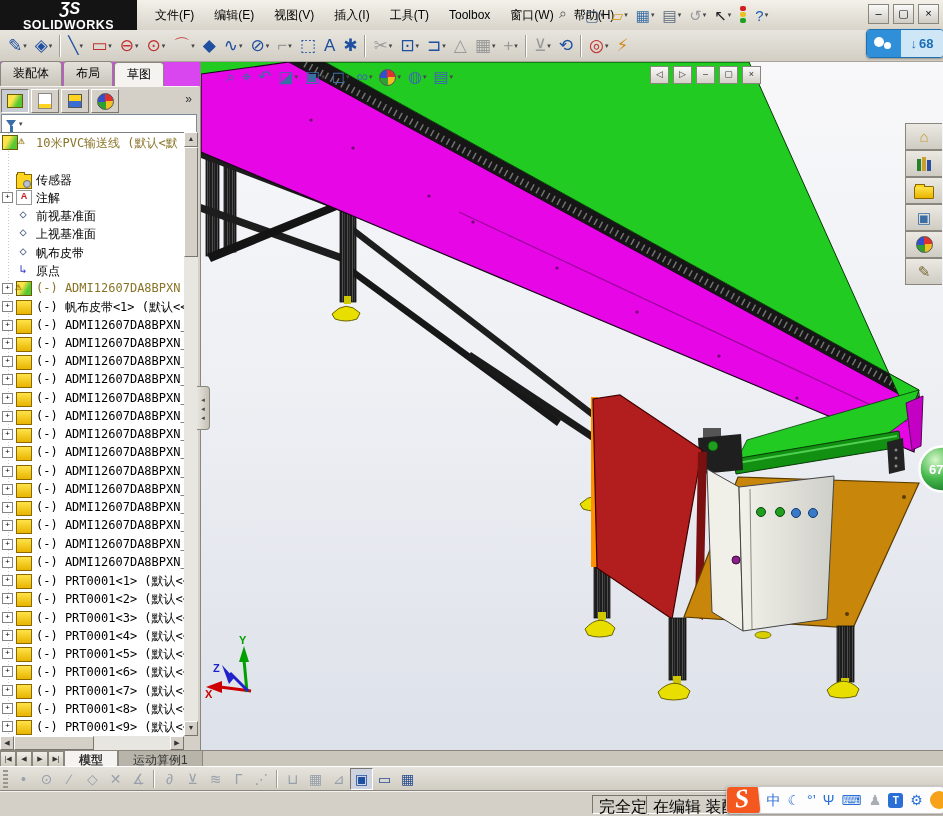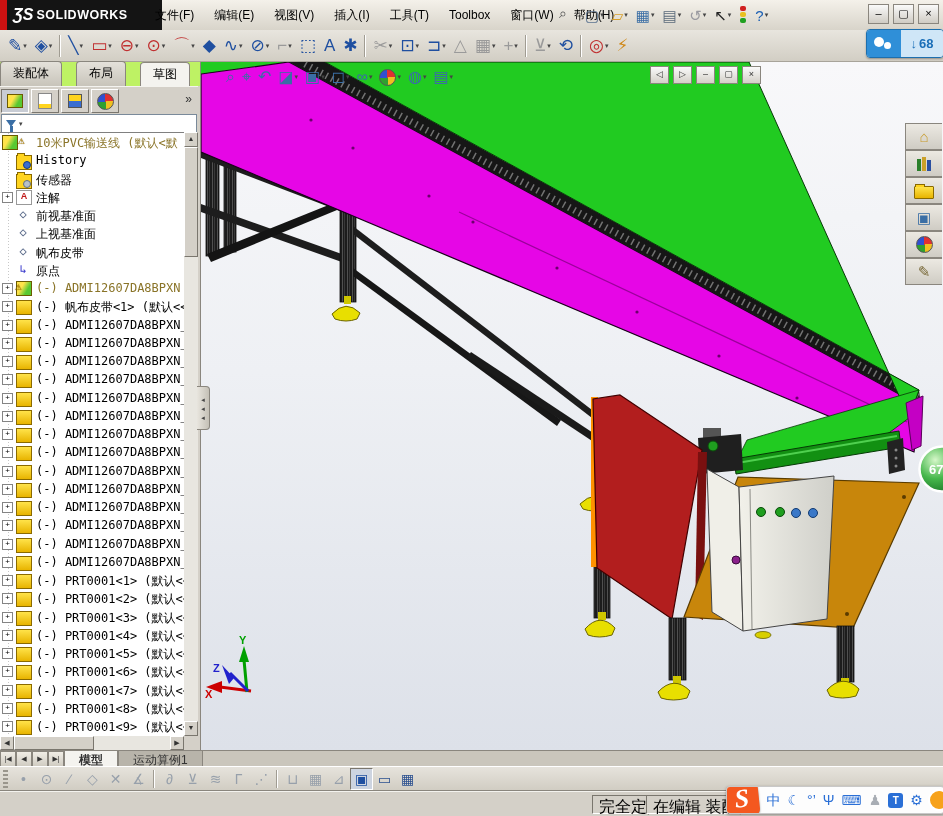--- a/index.html
+++ b/index.html
@@ -1,21 +1,21 @@
 <!DOCTYPE html>
 <html style="--magenta: #e606e6; --belt_green: #21cb21; --roller_green: #129012; --ochre: #c8860b; --panel_red: #b21e1e; --foot_yellow: #e8df00; --badge_blue: #2f8fd8; --ime_orange: #f4581f;"><head>
 <meta charset="utf-8">
 <style>
   html,body{margin:0;padding:0;background:#9aa0a8;}
   #app{position:relative;width:943px;height:816px;background:#d4d0c8;overflow:hidden;
        font-family:"Liberation Sans","DejaVu Sans",sans-serif;font-size:12px;color:#000;user-select:none;}
   .abs{position:absolute;}
   
   #menubar{left:0;top:0;width:943px;height:30px;background:linear-gradient(180deg,#f4f1ea,#d8d4ca);border-bottom:1px solid #9a968e;}
-  #logo{left:0;top:0;width:162px;height:30px;background:#141414;display:flex;align-items:center;}
+  #logo{left:0;top:0;width:137px;height:30px;background:#141414;display:flex;align-items:center;flex-direction:column;}
   #logo .redbar{width:7px;height:30px;background:#cc1111;}
   #brandprefix{color:#fff;font-style:italic;font-weight:bold;font-size:16px;margin:0 3px 0 6px;}
   #brand{color:#fff;font-weight:bold;font-size:12.5px;letter-spacing:.5px;}
   #menus{left:148px;top:0;height:30px;display:flex;align-items:center;gap:6px;}
   .menu{padding:3px 7px;cursor:default;}
   #menusearch{left:552px;top:5px;width:22px;height:20px;color:#555;font-size:14px;text-align:center;}
   #quickicons{left:582px;top:2px;height:26px;display:flex;align-items:center;gap:2px;}
   .qbtn{display:inline-flex;align-items:center;height:22px;padding:0 2px;border:1px solid transparent;}
   .qbtn .g{font-size:15px;line-height:1;}
   .qbtn .caret,.caret{font-size:7px;color:#444;margin-left:1px;}
@@ -33,21 +33,21 @@
   .ric.dis .g{color:#9a9a9a !important;}
   .rsep{width:1px;height:22px;background:#a09c92;border-right:1px solid #fff;margin:0 3px;}
   
   #badge68{left:866px;top:29px;width:76px;height:27px;border-radius:4px;overflow:hidden;display:flex;z-index:50;border:1px solid #1d6fae;box-shadow:0 1px 2px rgba(0,0,0,.3);}
   #badge68 .lg{width:34px;background:var(--badge_blue);position:relative;}
   #badge68 .lg i{position:absolute;background:#fff;border-radius:50%;}
   #badge68 .lg i:nth-child(1){width:10px;height:10px;left:7px;top:7px;}
   #badge68 .lg i:nth-child(2){width:7px;height:7px;left:17px;top:12px;}
   #badge68 .rt{flex:1;background:#cfe6f7;color:#1b6fb8;font-weight:bold;font-size:13px;display:flex;align-items:center;justify-content:center;gap:2px;}
   
-  #cmdtabs{left:0;top:62px;width:200px;height:24px;display:flex;align-items:flex-end;background:#bef264;gap:13px;}
+  #cmdtabs{left:0;top:62px;width:200px;height:24px;display:flex;align-items:flex-end;background:#d946ef;}
   .ctab{padding:3px 12px 4px;border:1px solid #8a867e;border-bottom:none;border-radius:4px 4px 0 0;background:linear-gradient(#e4e1da,#c8c4ba);margin-right:1px;white-space:nowrap;}
   .ctab.active{background:#f4f3ef;position:relative;top:1px;}
   
   #lp{left:0;top:86px;width:198px;height:664px;background:#d4d0c8;border-top:1px solid #f4f3ef;}
   #paneicons{left:1px;top:2px;height:24px;display:flex;gap:2px;align-items:center;}
   .pic{width:26px;height:22px;border:1px solid;border-color:#fff #7a766e #7a766e #fff;background:#d4d0c8;display:flex;align-items:center;justify-content:center;}
   .pic.sel{border-color:#7a766e #fff #fff #7a766e;background:#c8ccd4;}
   #panechev{position:absolute;right:6px;top:5px;font-size:12px;color:#333;}
   #filterrow{left:1px;top:27px;width:194px;height:17px;background:#fff;border:1px solid #7a8a9a;display:flex;align-items:center;}
   .funnel{width:0;height:0;border-left:5px solid transparent;border-right:5px solid transparent;border-top:7px solid #3a6ea5;margin:0 2px 0 4px;position:relative;}
@@ -519,24 +519,20 @@
     <div id="filterrow" class="abs">
       <span class="funnel"></span>
       <span class="caret">▾</span>
     </div>
     <div id="tree" class="abs">
         <div class="trow root gold" style="top: 0px;">
           <span class="tico ti-assembly"></span>
           <span class="warn">⚠</span>
           <span class="tlabel">10米PVC输送线  (默认&lt;默</span>
         </div>
-        <div class="trow" style="top: 18.25px;">
-          <span class="tico ti-folder ti-history"></span>
-          <span class="tlabel">History</span>
-        </div>
         <div class="trow" style="top: 36.5px;">
           <span class="tico ti-folder ti-sensors"></span>
           <span class="tlabel">传感器</span>
         </div>
         <div class="trow" style="top: 54.75px;">
           <span class="plus">+</span>
           <span class="tico ti-annotations">A</span>
           <span class="tlabel">注解</span>
         </div>
         <div class="trow" style="top: 73px;">

